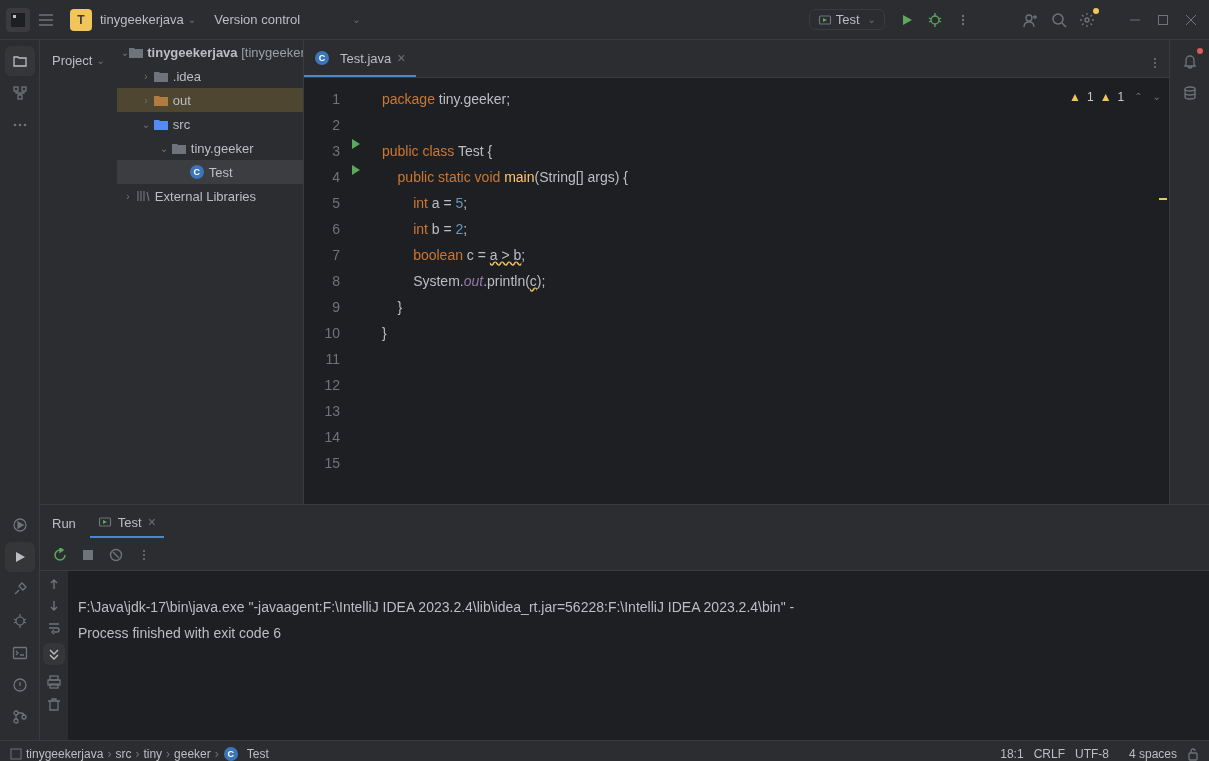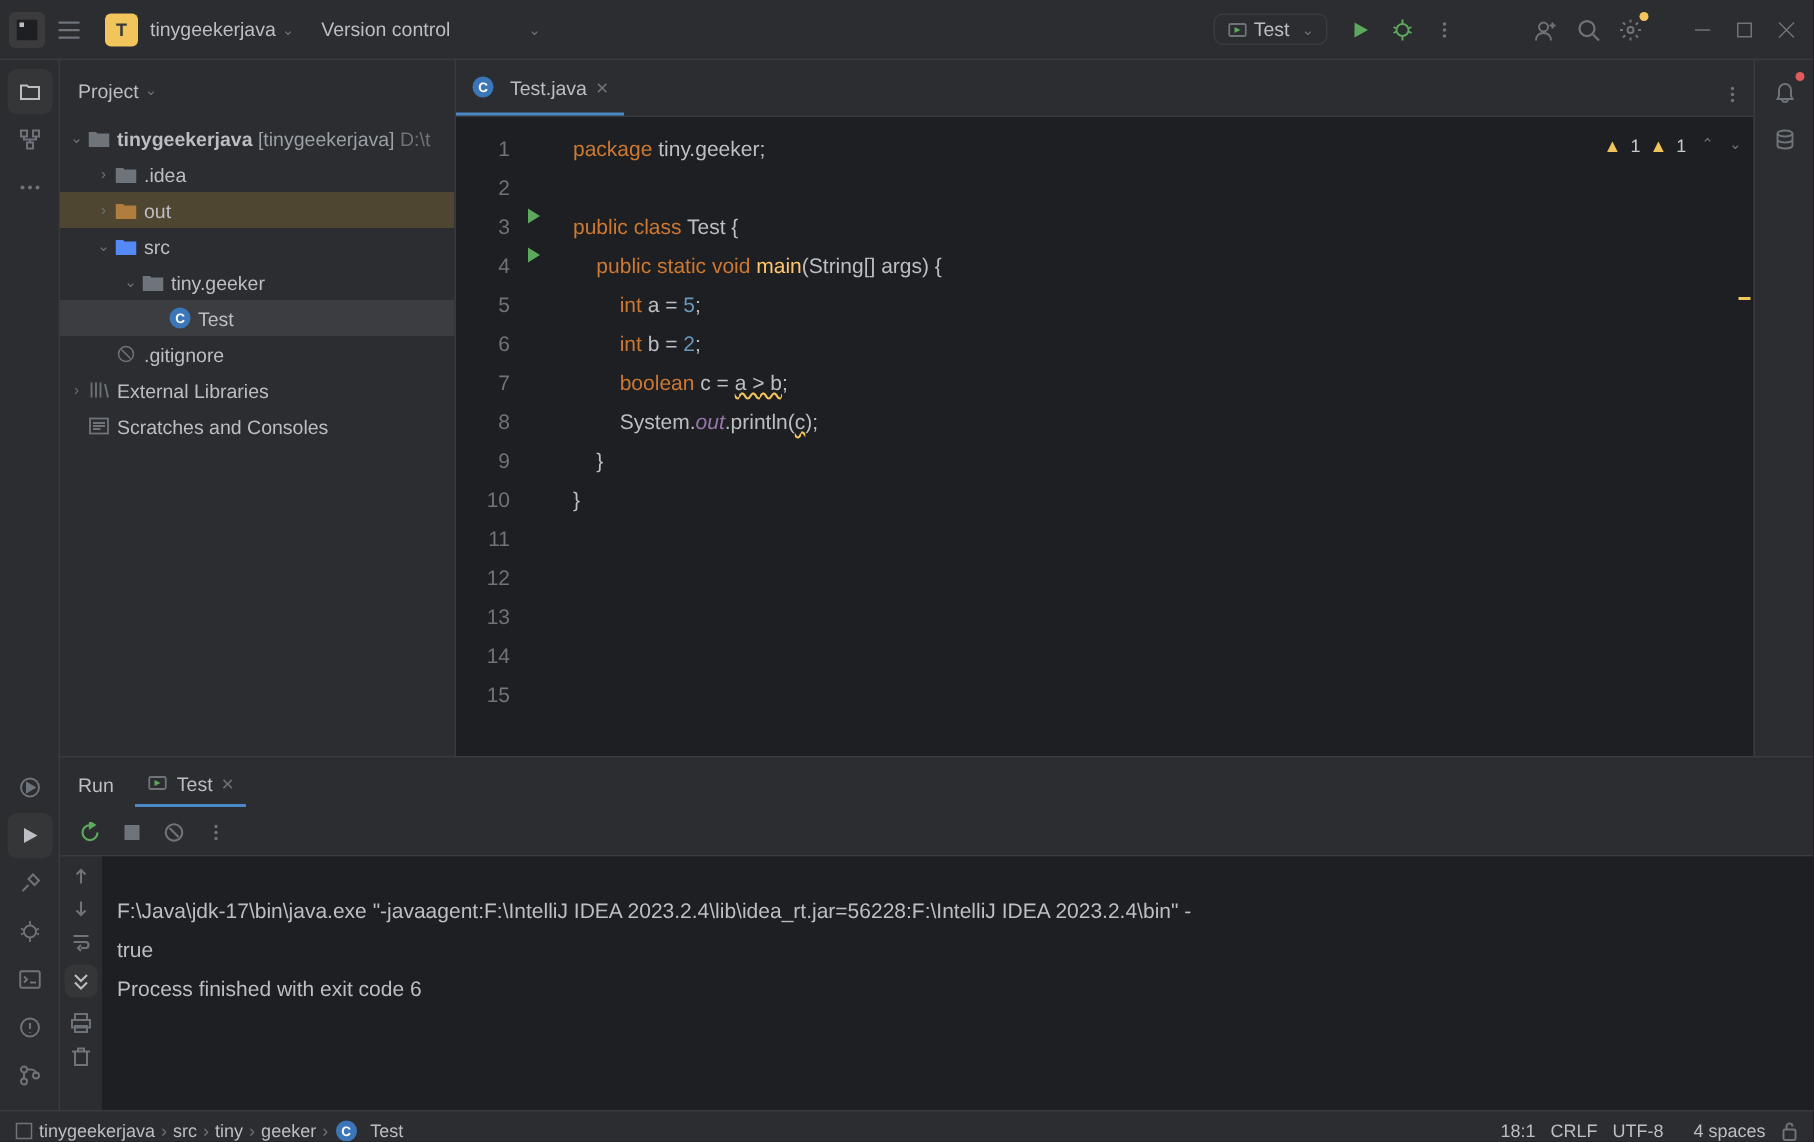--- a/index.html
+++ b/index.html
@@ -32,21 +32,21 @@
   .tb-proj-badge{width:22px;height:22px;background:#f2c55c;color:#3b3b3e;border-radius:4px;display:flex;align-items:center;justify-content:center;font-weight:700;font-size:12px;margin-left:10px;}
   .tb-sep{flex:1;}
   .tb-run{display:flex;align-items:center;gap:4px;padding:2px 8px;border:1px solid var(--border);border-radius:6px;margin-right:8px;}
   .chev{font-size:10px;margin-left:4px;color:var(--text-dim);}
   .main{display:flex;height:700px;}
   .gutter{width:40px;background:var(--bg2);display:flex;flex-direction:column;align-items:center;padding-top:6px;border-right:1px solid var(--border);}
   .sq-icon{width:30px;height:30px;display:flex;align-items:center;justify-content:center;border-radius:6px;color:var(--text-dim);margin-bottom:2px;}
   .sq-icon.active{background:var(--bg3);color:var(--text);}
   .body{flex:1;display:flex;flex-direction:column;}
   .upper{display:flex;flex:1;min-height:0;}
-  .project-panel{width:264px;background:var(--bg2);border-right:1px solid var(--border);display:flex;flex-direction:column;}
+  .project-panel{width:264px;background:var(--bg2);border-right:1px solid var(--border);display:flex;flex-direction:row;}
   .panel-head{height:40px;display:flex;align-items:center;padding:0 12px;font-size:13px;}
   .tree{flex:1;overflow:auto;font-size:13px;}
   .row{display:flex;align-items:center;height:24px;white-space:nowrap;}
   .row.sel{background:var(--bg-sel);}
   .row.hl{background:var(--natural-sel);}
   .tw{width:14px;text-align:center;color:var(--text-dim);font-size:10px;display:inline-block;}
   .ic{width:16px;height:16px;display:inline-flex;align-items:center;justify-content:center;margin-right:4px;}
   .folder-ic{color:var(--text-dim);}
   .folder-ic.orange{color:var(--folder);}
   .folder-ic.blue{color:var(--folder-blue);}
@@ -303,48 +303,28 @@
               </span>
             <span>tiny.geeker</span>
           </div>
           <div class="row sel" style="padding-left:58px">
             <span class="tw"></span>
             <span class="ic">
                 <span class="class-ic">C</span>
               </span>
             <span>Test</span>
           </div>
-          <div class="row" style="padding-left:22px">
-            <span class="tw"></span>
-            <span class="ic folder-ic">
-                <svg width="12" height="14" viewBox="0 0 12 14" fill="none" stroke="currentColor">
-                  <circle cx="6" cy="7" r="5"></circle>
-                  <path d="M3 4l6 6"></path>
-                </svg>
-              </span>
-            <span>.gitignore</span>
-          </div>
           <div class="row" style="padding-left:4px">
             <span class="tw">›</span>
             <span class="ic folder-ic">
                 <svg width="14" height="12" viewBox="0 0 14 12" fill="none" stroke="currentColor" stroke-width="1.2">
                   <path d="M2 1v10M5 1v10M8 1v10M11 2l2 9"></path>
                 </svg>
               </span>
             <span>External Libraries</span>
-          </div>
-          <div class="row" style="padding-left:4px">
-            <span class="tw"></span>
-            <span class="ic folder-ic">
-                <svg width="14" height="12" viewBox="0 0 14 12" fill="none" stroke="currentColor" stroke-width="1.2">
-                  <rect x="1" y="1" width="12" height="10"></rect>
-                  <path d="M3 4h8M3 6h8M3 8h5"></path>
-                </svg>
-              </span>
-            <span>Scratches and Consoles</span>
           </div>
         </div>
       </div>
 
       <div class="editor-area">
         <div class="tabs">
           <div class="tab active">
             <span class="ic">
                 <span class="class-ic">C</span>
               </span>
@@ -490,21 +470,21 @@
                 <rect x="1" y="5" width="12" height="5"></rect>
                 <rect x="3" y="9" width="8" height="4"></rect>
               </svg>
             </div>
           <div style="color:var(--text-dim)">
               <svg width="14" height="14" viewBox="0 0 14 14" fill="none" stroke="currentColor" stroke-width="1.3">
                 <path d="M3 4h8v9H3zM5 4V2h4v2M1 4h12"></path>
               </svg>
             </div>
         </div>
-        <div class="console"><div>F:\Java\jdk-17\bin\java.exe "-javaagent:F:\IntelliJ IDEA 2023.2.4\lib\idea_rt.jar=56228:F:\IntelliJ IDEA 2023.2.4\bin" -</div><div>true</div><div></div><div>Process finished with exit code 6</div></div>
+        <div class="console"><div>F:\Java\jdk-17\bin\java.exe "-javaagent:F:\IntelliJ IDEA 2023.2.4\lib\idea_rt.jar=56228:F:\IntelliJ IDEA 2023.2.4\bin" -</div><div></div><div>Process finished with exit code 6</div></div>
       </div>
     </div>
   </div>
 </div>
 
 <div class="status">
   <div class="crumbs">
     <svg width="12" height="12" viewBox="0 0 12 12" fill="none" stroke="#6f737a">
         <rect x="1" y="1" width="10" height="10"></rect>
       </svg>

